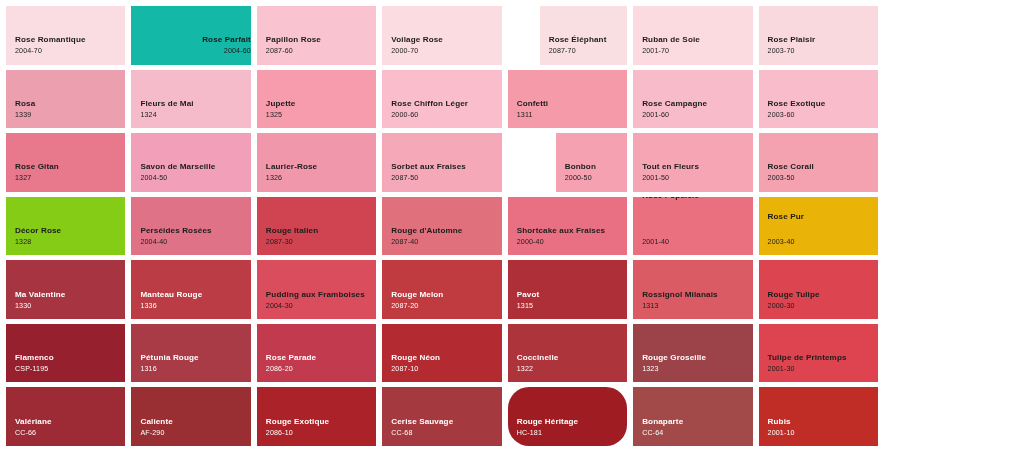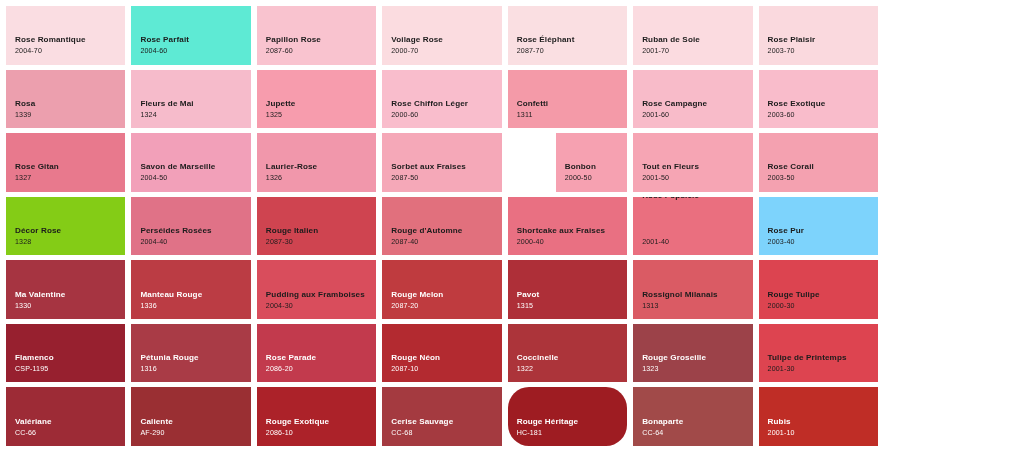--- a/index.html
+++ b/index.html
@@ -58,33 +58,33 @@
   .light-text .swatch-code { color: #ffffff; }
 </style>
 </head>
 <body>
 
 <div id="palette-grid" style="background: rgb(255, 255, 255); grid-template-columns: repeat(7, 1fr); grid-template-rows: repeat(7, 1fr);">
     <div class="swatch dark-text" style="background: rgb(250, 221, 226);">
       <div class="swatch-name">Rose Romantique</div>
       <div class="swatch-code">2004-70</div>
     </div>
-    <div class="swatch dark-text" style="background: #5eead4;">
+    <div class="swatch dark-text" style="background: #14b8a6; text-align: right;">
       <div class="swatch-name">Rose Parfait</div>
       <div class="swatch-code">2004-60</div>
     </div>
     <div class="swatch dark-text" style="background: rgb(249, 195, 207);">
       <div class="swatch-name">Papillon Rose</div>
       <div class="swatch-code">2087-60</div>
     </div>
     <div class="swatch dark-text" style="background: rgb(251, 220, 224);">
       <div class="swatch-name">Voilage Rose</div>
       <div class="swatch-code">2000-70</div>
     </div>
-    <div class="swatch dark-text" style="background: rgb(250, 223, 226);">
+    <div class="swatch dark-text" style="background: rgb(250, 223, 226); margin-left: 32px;">
       <div class="swatch-name">Rose Éléphant</div>
       <div class="swatch-code">2087-70</div>
     </div>
     <div class="swatch dark-text" style="background: rgb(251, 219, 224);">
       <div class="swatch-name">Ruban de Soie</div>
       <div class="swatch-code">2001-70</div>
     </div>
     <div class="swatch dark-text" style="background: rgb(250, 217, 222);">
       <div class="swatch-name">Rose Plaisir</div>
       <div class="swatch-code">2003-70</div>
@@ -162,21 +162,21 @@
       <div class="swatch-code">2087-40</div>
     </div>
     <div class="swatch dark-text" style="background: rgb(233, 112, 130);">
       <div class="swatch-name">Shortcake aux Fraises</div>
       <div class="swatch-code">2000-40</div>
     </div>
     <div class="swatch dark-text" style="background: rgb(234, 111, 127); gap: 35px;">
       <div class="swatch-name">Rose Popsicle</div>
       <div class="swatch-code">2001-40</div>
     </div>
-    <div class="swatch dark-text" style="background: #7dd3fc;">
+    <div class="swatch dark-text" style="background: #eab308; gap: 14px;">
       <div class="swatch-name">Rose Pur</div>
       <div class="swatch-code">2003-40</div>
     </div>
     <div class="swatch light-text" style="background: rgb(166, 52, 65);">
       <div class="swatch-name">Ma Valentine</div>
       <div class="swatch-code">1330</div>
     </div>
     <div class="swatch light-text" style="background: rgb(187, 60, 68);">
       <div class="swatch-name">Manteau Rouge</div>
       <div class="swatch-code">1336</div>

